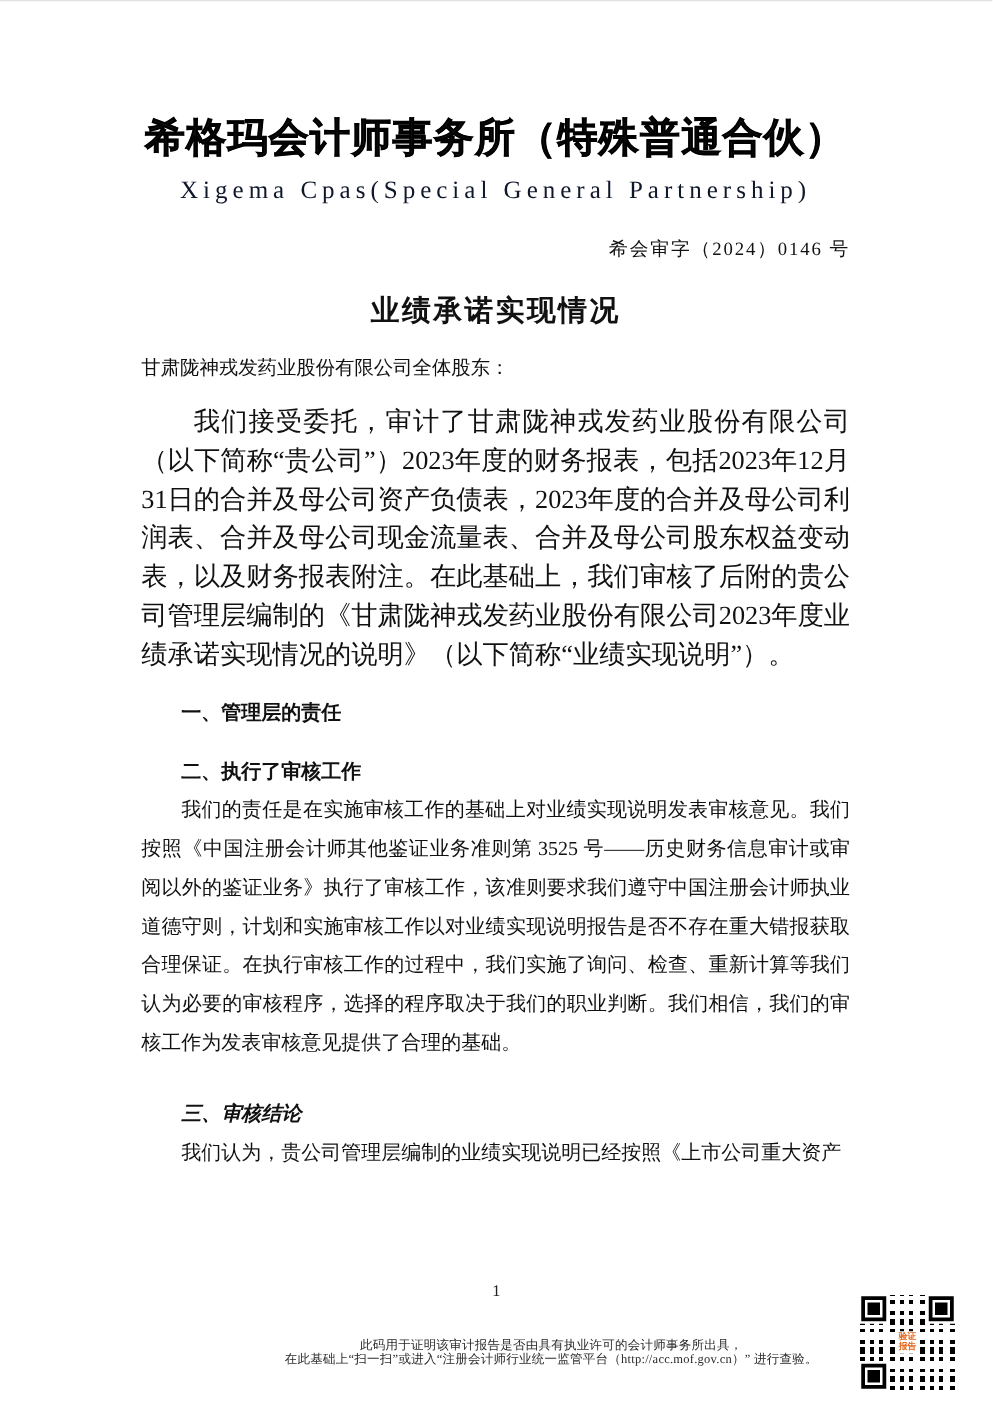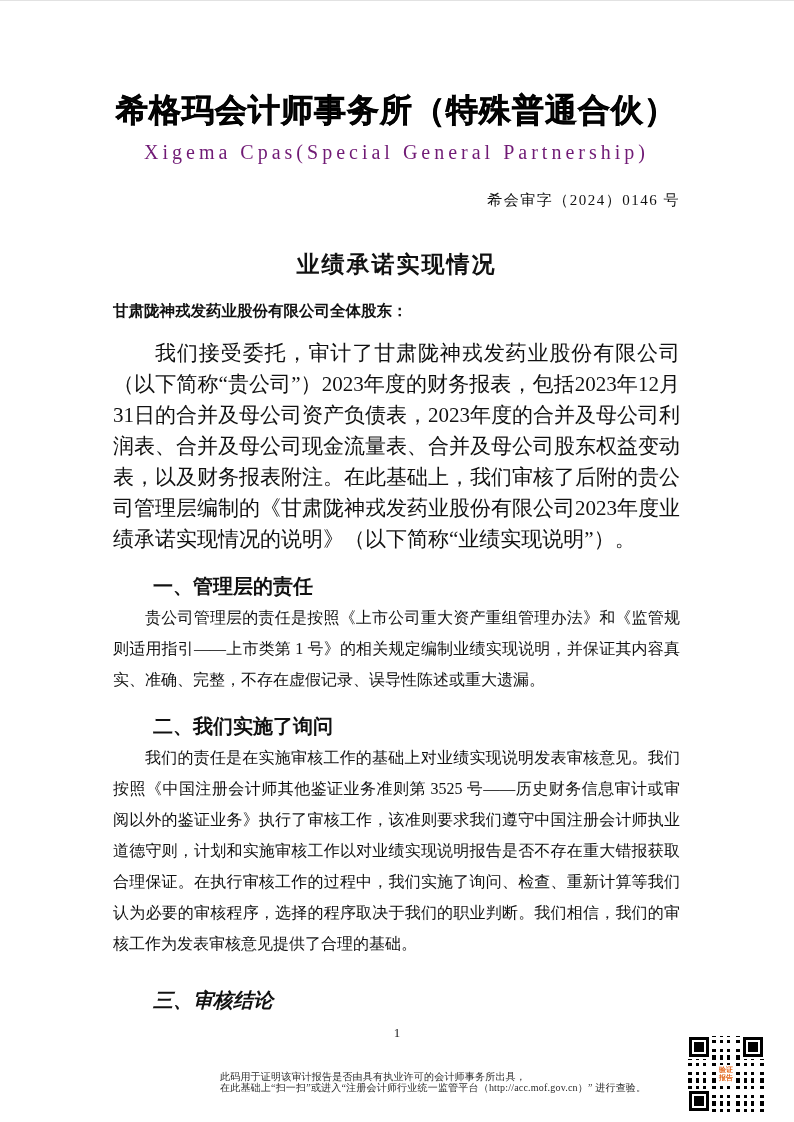--- a/index.html
+++ b/index.html
@@ -27,57 +27,57 @@
     text-align: center;
     font-family: "Liberation Serif", "DejaVu Serif", serif;
     -webkit-text-stroke: 0.6px #000;
   }
   .firm-en {
     margin-top: 8px;
     font-size: 20px;
     line-height: 26px;
     letter-spacing: 4px;
     text-align: center;
-    color: #701a75;
+    color: #0f172a;
   }
   .doc-number {
     margin-top: 24px;
     font-size: 15px;
     line-height: 22px;
     letter-spacing: 1.5px;
     text-align: right;
   }
   .report-title {
-    margin-top: 36px;
+    margin-top: 20px;
     text-align: center;
     font-family: "Liberation Sans", "DejaVu Sans", sans-serif;
     font-weight: bold;
     font-size: 23px;
     line-height: 34px;
     letter-spacing: 2px;
   }
   .salutation {
     margin-top: 14px;
     font-family: "Liberation Sans", "DejaVu Sans", sans-serif;
-    font-weight: bold;
+    font-weight: normal;
     font-size: 15.5px;
     line-height: 31px;
   }
   .body-p {
     margin: 12px 0 0 0;
     font-size: 21px;
     line-height: 31px;
     text-align: justify;
     text-indent: 2em;
   }
   .sec-heading {
     margin: 16px 0 0 0;
     font-family: "Liberation Sans", "DejaVu Sans", sans-serif;
     font-weight: bold;
-    font-size: 20px;
+    font-size: 16px;
     line-height: 31px;
     text-indent: 2em;
   }
   .sec-heading.last { margin-top: 26px; font-style: italic; }
   .sec-body {
     margin: 0;
     font-size: 16px;
     line-height: 31px;
     text-align: justify;
     text-indent: 2em;
@@ -88,23 +88,23 @@
     left: 0;
     width: 794px;
     text-align: center;
     font-size: 13px;
     line-height: 16px;
     color: #222;
   }
   .footer-note {
     position: absolute;
     top: 1071px;
-    right: 104px;
+    right: 118px;
     width: 470px;
-    text-align: left;
+    text-align: center;
     font-size: 10px;
     line-height: 10.5px;
     color: #2a2a2a;
     letter-spacing: 0.2px;
   }
   .footer-note .code-line b {
     font-size: 10.5px;
     letter-spacing: 0.3px;
   }
   .qr {
@@ -164,26 +164,26 @@
 
     <div class="report-title">
       <div>业绩承诺实现情况</div>
     </div>
 
     <div class="salutation">甘肃陇神戎发药业股份有限公司全体股东：</div>
 
     <p class="body-p">我们接受委托，审计了甘肃陇神戎发药业股份有限公司（以下简称“贵公司”）2023年度的财务报表，包括2023年12月31日的合并及母公司资产负债表，2023年度的合并及母公司利润表、合并及母公司现金流量表、合并及母公司股东权益变动表，以及财务报表附注。在此基础上，我们审核了后附的贵公司管理层编制的《甘肃陇神戎发药业股份有限公司2023年度业绩承诺实现情况的说明》（以下简称“业绩实现说明”）。</p>
 
     <h3 class="sec-heading">一、管理层的责任</h3>
-    <p class="sec-body">贵公司管理层的责任是按照《上市公司重大资产重组管理办法》和《监管规则适用指引——上市类第 1 号》的相关规定编制业绩实现说明，并保证其内容真实、准确、完整，不存在虚假记录、误导性陈述或重大遗漏。</p>
 
-    <h3 class="sec-heading">二、我们实施了询问</h3>
+    <h3 class="sec-heading">二、执行了审核工作</h3>
     <p class="sec-body">我们的责任是在实施审核工作的基础上对业绩实现说明发表审核意见。我们按照《中国注册会计师其他鉴证业务准则第 3525 号——历史财务信息审计或审阅以外的鉴证业务》执行了审核工作，该准则要求我们遵守中国注册会计师执业道德守则，计划和实施审核工作以对业绩实现说明报告是否不存在重大错报获取合理保证。在执行审核工作的过程中，我们实施了询问、检查、重新计算等我们认为必要的审核程序，选择的程序取决于我们的职业判断。我们相信，我们的审核工作为发表审核意见提供了合理的基础。</p>
 
     <h3 class="sec-heading last">三、审核结论</h3>
+    <p class="sec-body">我们认为，贵公司管理层编制的业绩实现说明已经按照《上市公司重大资产</p>
 
   </div>
 
   <div class="page-number">1</div>
 
   <div class="footer-note">
     <div>此码用于证明该审计报告是否由具有执业许可的会计师事务所出具，</div>
     <div>在此基础上“扫一扫”或进入“注册会计师行业统一监管平台（http://acc.mof.gov.cn）” 进行查验。</div>
   </div>
 

